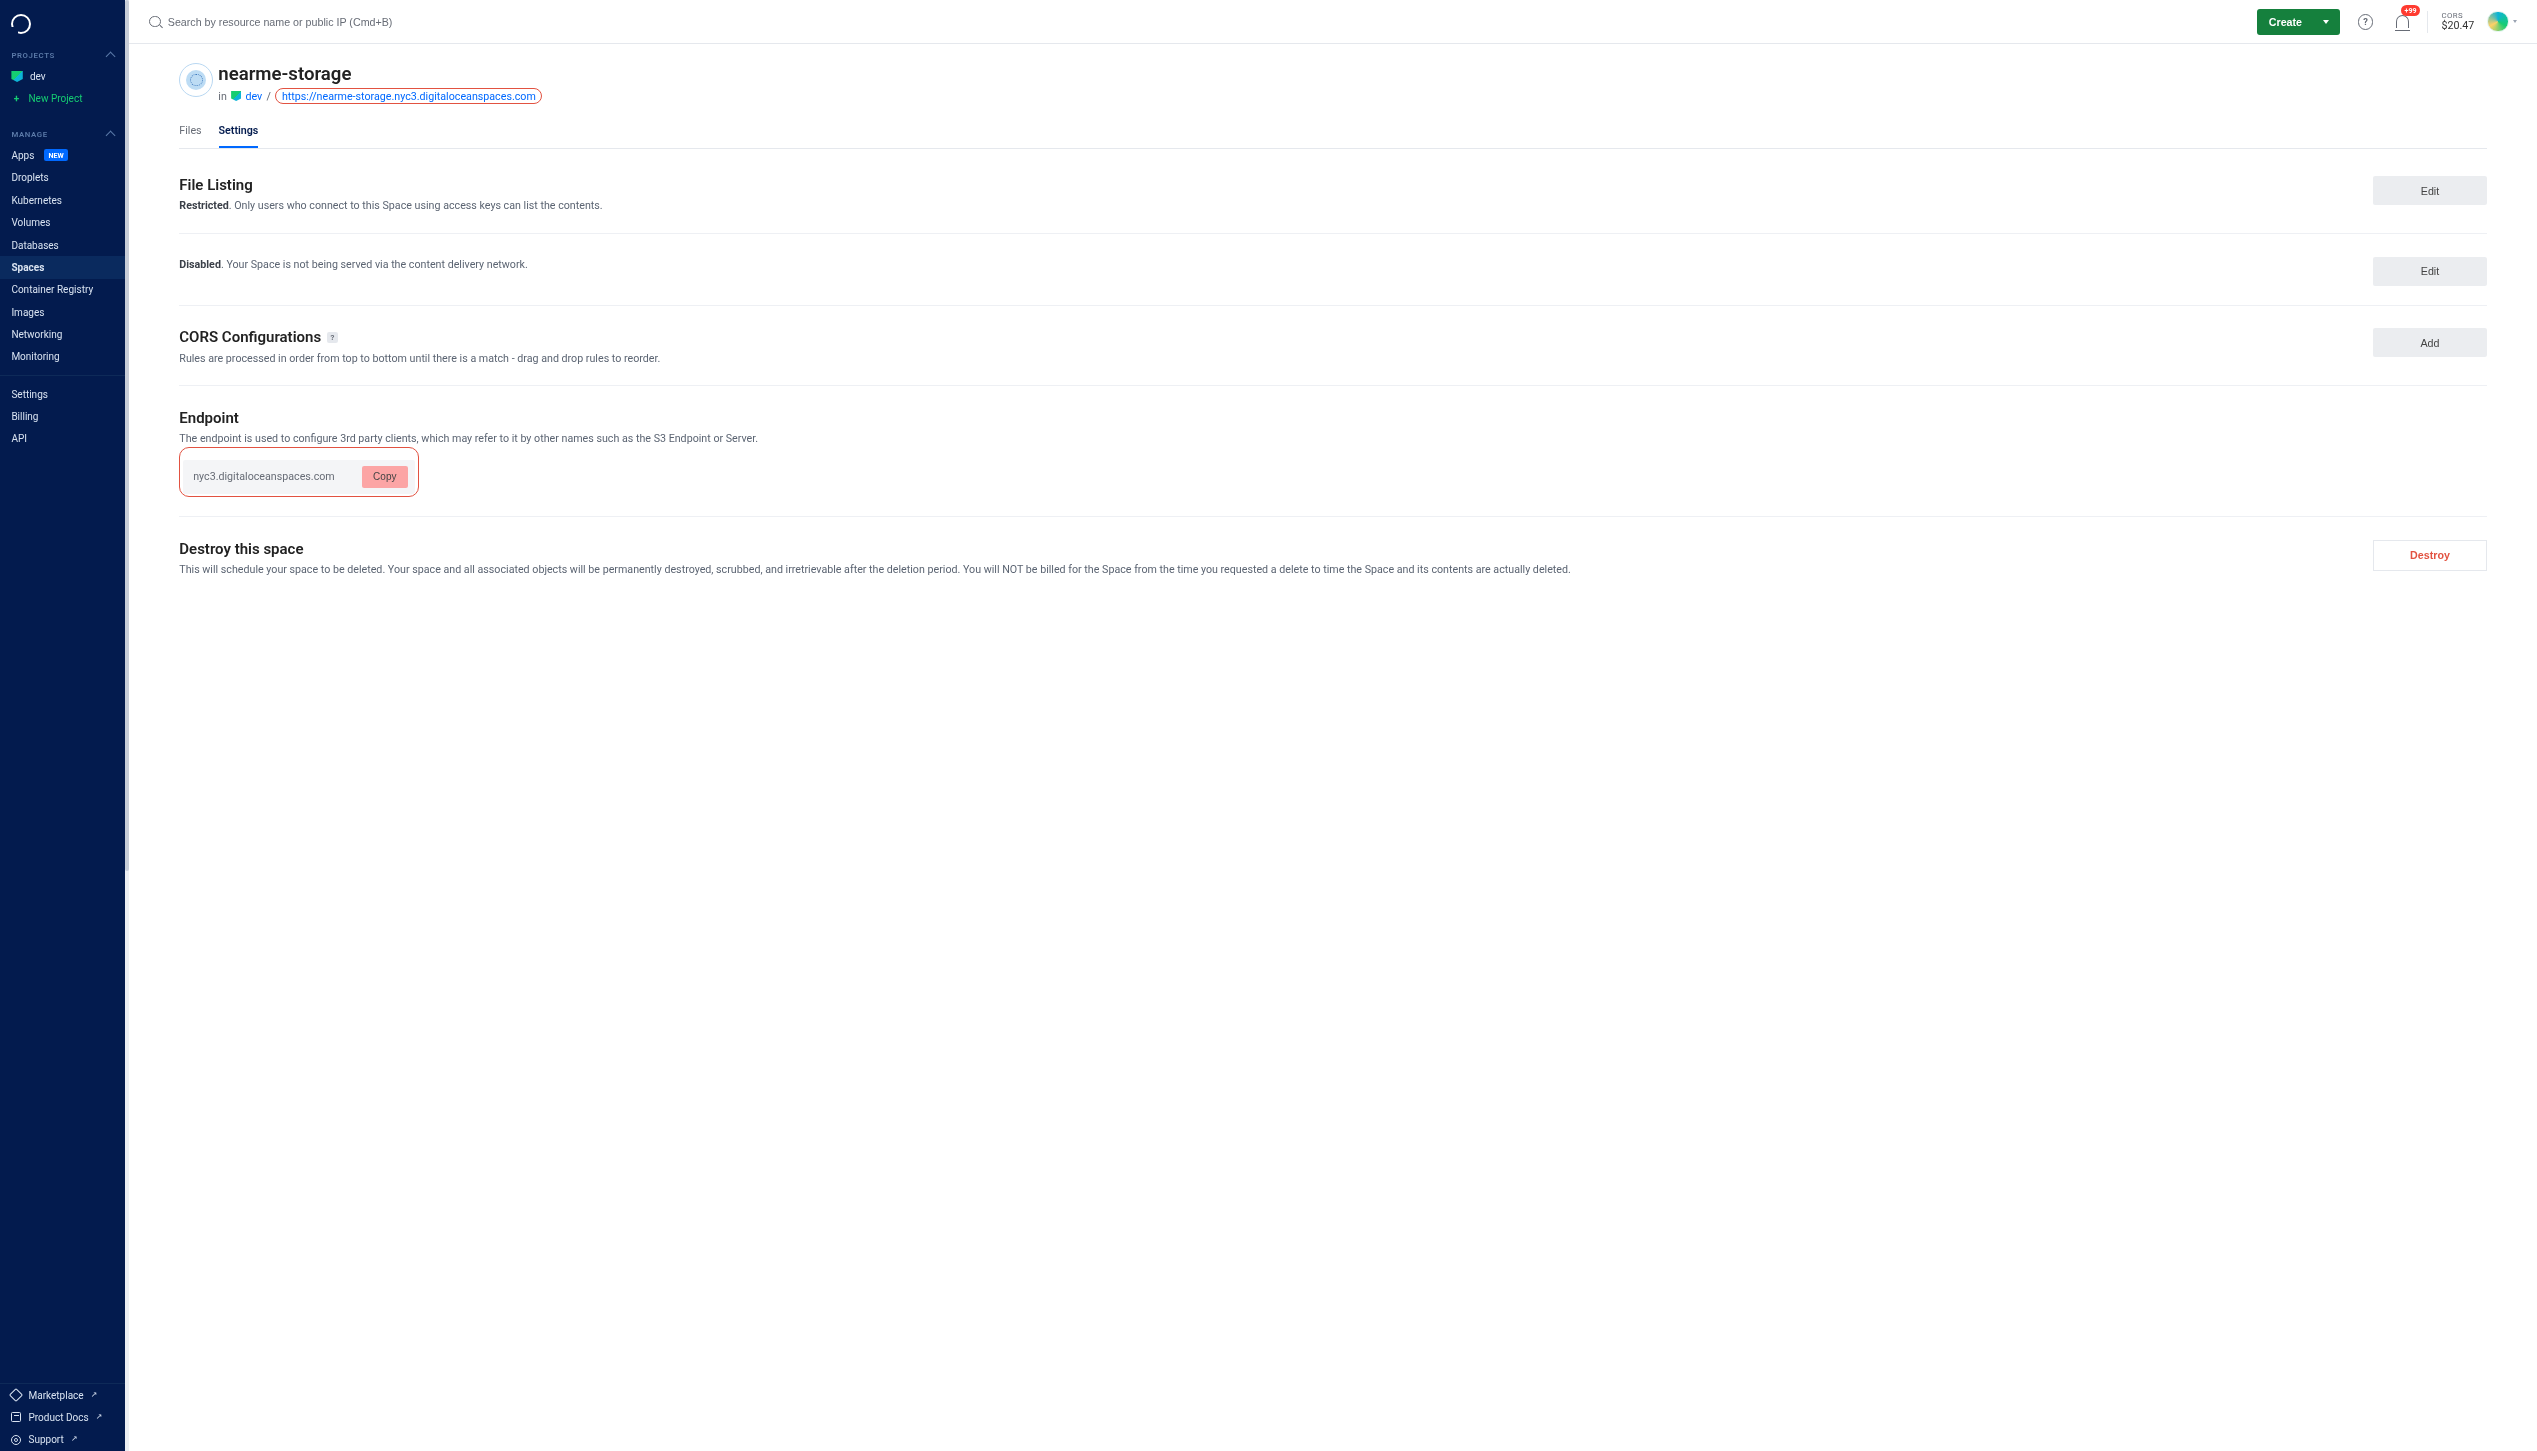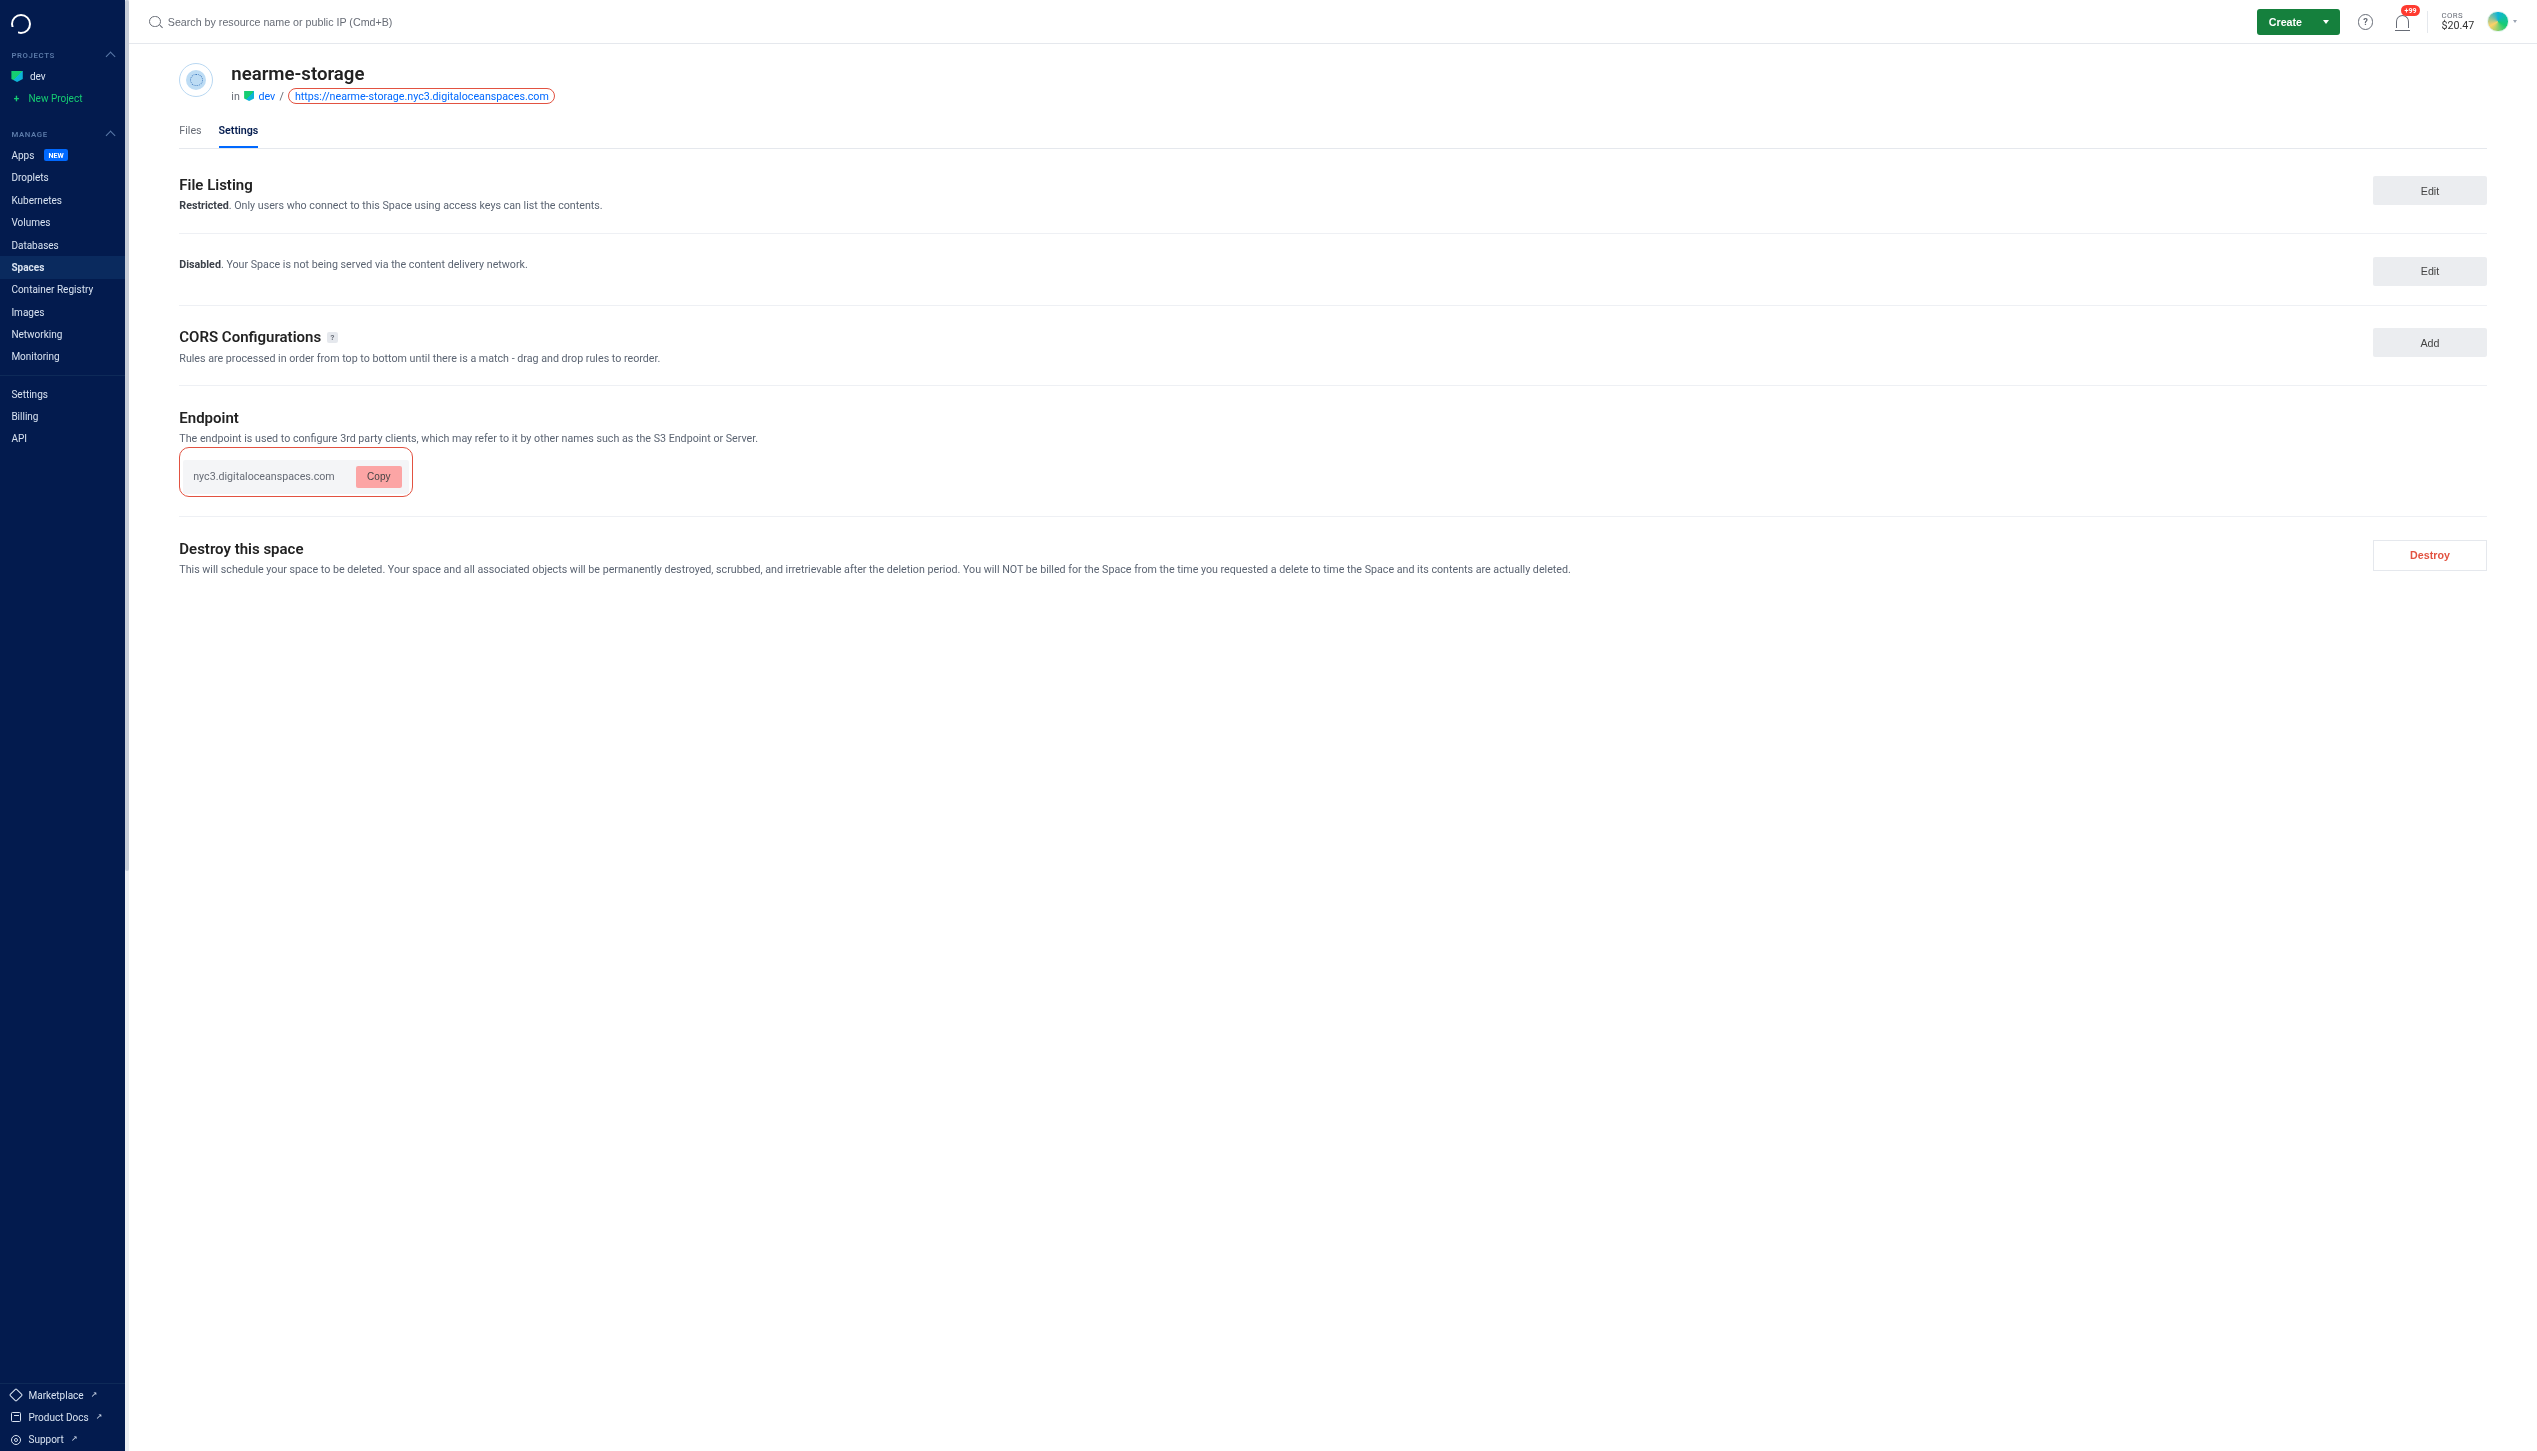--- a/index.html
+++ b/index.html
@@ -93,21 +93,21 @@
   .bell::after{content:"";position:absolute;bottom:-2.9px;left:-2.1px;right:-2.1px;height:1.4px;background:#676c76;}
   .notif-badge{position:absolute;top:-4.3px;right:-5.7px;background:#ff3b30;color:#fff;font-size:7.1px;font-weight:700;border-radius:7.1px;padding:0.7px 3.6px;}
   .usage-block{border-left:0.7px solid #e5e8ed;padding-left:13px;line-height:1.2;}
   .usage-label{font-size:7.8px;color:#676c76;letter-spacing:.05em;}
   .usage-amount{font-size:10.7px;color:#333;}
   .avatar{width:21.4px;height:21.4px;border-radius:50%;background:conic-gradient(#0db4d6,#15cd72,#ffd166,#0db4d6);border:1.4px solid #e0f4ee;}
   .avatar-caret{width:0;height:0;border-left:2.9px solid transparent;border-right:2.9px solid transparent;border-top:3.6px solid #9aa3b2;margin-left:2.9px;}
 
   
   .content { padding: 18.6px 50px 28.5px; }
-  .page-head { display:flex; align-items:flex-start; gap:18px; margin-bottom:13px;}
+  .page-head { display:flex; align-items:flex-start; gap:5px; margin-bottom:13px;}
   .space-avatar{width:34px;height:34px;border:0.7px solid #b9d8f2;border-radius:50%;display:flex;align-items:center;justify-content:center;}
   .space-avatar-inner{width:20px;height:20px;border-radius:50%;background:#bddcf4;position:relative;}
   .space-avatar-inner::before{content:"";position:absolute;inset:3.6px;border:0.7px dotted #407bbf;border-radius:50%;}
   .page-title{font-size:18.6px;font-weight:600;color:#222;margin-bottom:2.9px;}
   .breadcrumb{font-size:10.7px;color:#676c76;display:flex;align-items:center;gap:4.3px;}
   .breadcrumb a{color:#0069ff;text-decoration:none;}
   .callout {
     border:1.4px solid #e25241; border-radius:13px;
     padding:0.7px 5.7px; display:inline-flex;
   }
@@ -116,21 +116,21 @@
   .tab.active{color:#031b4e;font-weight:600;border-bottom-color:#0069ff;}
   .setting-row { display:flex; justify-content:flex-start; align-items:flex-start; padding: 7.1px 0 18.6px; border-bottom:0.7px solid #eef0f4; margin-bottom:15.7px; gap:21.4px;}
   .setting-row:last-child{border-bottom:none;}
   .setting-main{flex:1;}
   .setting-title{font-size:15px;font-weight:600;color:#222;margin-bottom:4.3px;display:flex;align-items:center;gap:5.7px;}
   .q-badge{width:11.4px;height:11.4px;background:#e5e8ed;color:#676c76;font-size:7.8px;font-weight:700;border-radius:2.1px;display:inline-flex;align-items:center;justify-content:center;}
   .setting-desc{font-size:10.7px;color:#5b6472;line-height:1.5;}
   .setting-desc strong{color:#3a3f48;}
   .btn-gray{background:#ebedf0;border:none;color:#444;padding:8.6px 43px;border-radius:2.1px;font-size:10.7px;cursor:pointer;min-width:114px;}
   .btn-danger{background:#fff;border:0.7px solid #e5e8ed;color:#e25241;padding:8.6px 36px;border-radius:0;font-size:10.7px;font-weight:600;cursor:pointer;min-width:114px;}
-  .endpoint-box{display:inline-flex;align-items:center;gap:21px;background:#f4f5f7;border-radius:2.1px;padding:5.7px 7.1px 5.7px 10px;margin-top:8.6px;}
+  .endpoint-box{display:inline-flex;align-items:center;gap:27px;background:#f4f5f7;border-radius:2.1px;padding:5.7px 7.1px 5.7px 10px;margin-top:8.6px;}
   .endpoint-text{color:#676c76;font-size:10.7px;}
   .btn-copy{background:#fca5a5;border:none;padding:5.7px 11.4px;border-radius:2.1px;font-size:10px;color:#444;cursor:pointer;}
   .callout-endpoint{border:1.4px solid #e25241;border-radius:10px;display:inline-block;padding:2.9px;}
   .proj-badge-sm{width:10px;height:10px;background:linear-gradient(135deg,#15cd72 50%,#0db4d6 50%);clip-path:polygon(0 0,100% 0,100% 75%,50% 100%,0 75%);display:inline-block;}
 </style>
 </head>
 <body>
 
 <nav class="sidebar">
   <div class="logo-wrap">

